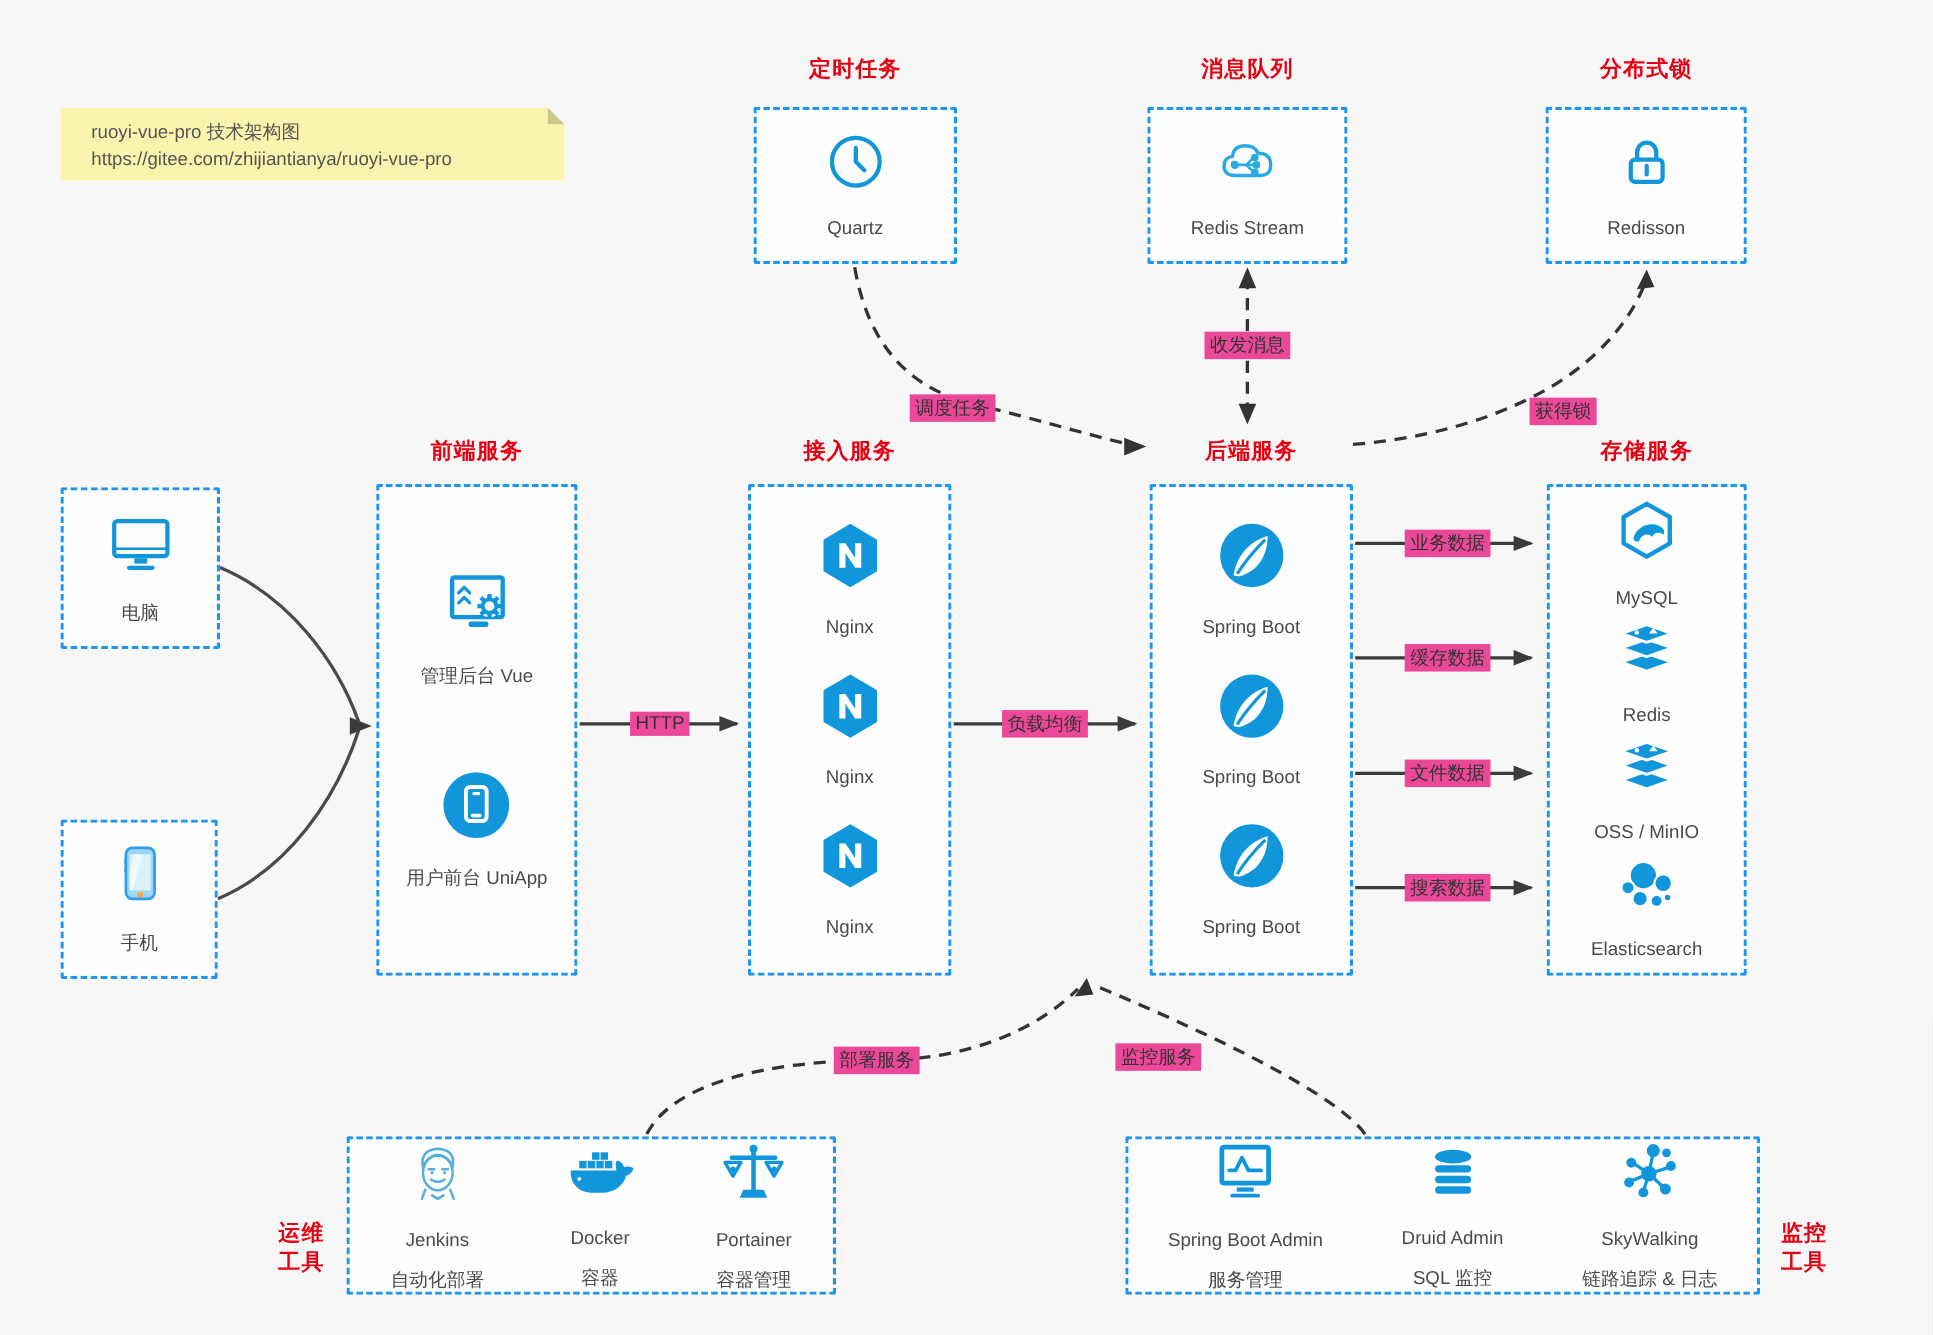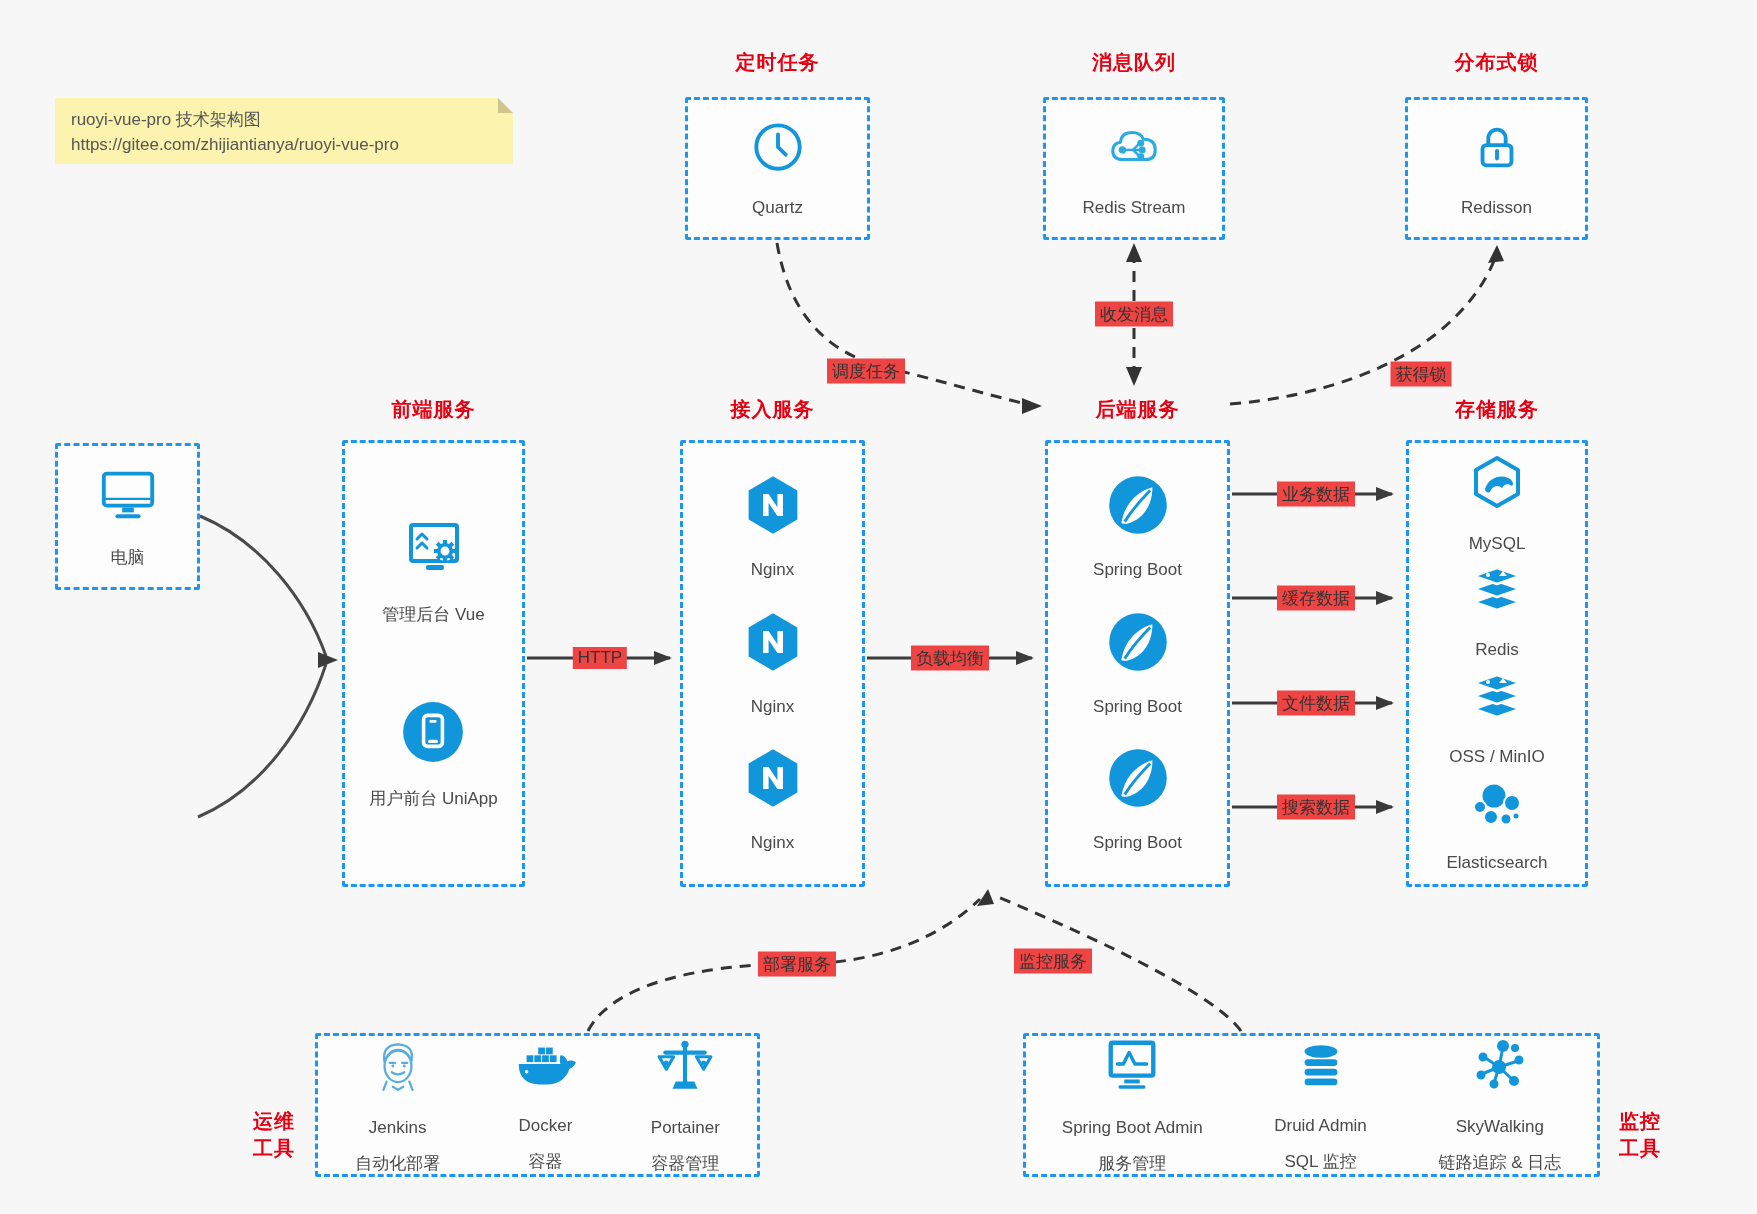--- a/index.html
+++ b/index.html
@@ -10,24 +10,24 @@
     box-sizing:border-box;display:flex;flex-direction:column;align-items:center;
     justify-content:space-evenly;z-index:2;}
   .rowbox{flex-direction:row;justify-content:space-around;align-items:center;}
   .titleRed{position:absolute;color:#e60012;font-weight:bold;font-size:20px;
     text-align:center;z-index:2;letter-spacing:1px;}
   .sideRed{position:absolute;color:#e60012;font-weight:bold;font-size:20px;
     line-height:27px;text-align:center;z-index:2;letter-spacing:1px;margin-top:32px;}
   .item{display:flex;flex-direction:column;align-items:center;gap:24px;}
   .lbl{font-size:17px;color:#4a4a4a;white-space:nowrap;text-align:center;}
   .sub{font-size:17px;color:#4a4a4a;white-space:nowrap;text-align:center;margin-top:14px;}
-  .edge-label{position:absolute;transform:translate(-50%,-50%);background:#ef4444;
+  .edge-label{position:absolute;transform:translate(-50%,-50%);background:#ec4899;
     color:#333;font-size:17px;padding:1px 5px;white-space:nowrap;z-index:3;}
   .note{position:absolute;left:55px;top:98px;width:458px;height:66px;background:#fbf3ae;
-    z-index:2;padding:9px 16px;box-sizing:border-box;color:#555;font-size:17px;line-height:25px;}
+    z-index:2;padding:9px 28px;box-sizing:border-box;color:#555;font-size:17px;line-height:25px;}
   .note::after{content:"";position:absolute;top:0;right:0;width:0;height:0;
     border-top:15px solid #f7f7f8;border-left:15px solid #cfc68c;}
 </style>
 </head>
 <body>
 
 <div class="canvas">
 
   <svg class="overlay" width="1757" height="1214" viewBox="0 0 1757 1214">
     <defs>
@@ -120,20 +120,33 @@
       <svg width="60" height="58" viewBox="0 0 62 58">
         <rect x="6" y="9" width="50" height="33" rx="3" fill="none" stroke="#1296db" stroke-width="4"></rect>
         <line x1="7" y1="35" x2="55" y2="35" stroke="#1296db" stroke-width="2.4"></line>
         <rect x="25" y="44" width="12" height="5" fill="#1296db"></rect>
         <rect x="18" y="51" width="26" height="4" rx="2" fill="#1296db"></rect>
       </svg>
       <div class="lbl">电脑</div>
     </div>
   </div>
 
+  <div class="dbox" style="left:55px;top:745px;width:143px;height:145px">
+    <div class="item">
+      <svg width="54" height="56" viewBox="0 0 56 56">
+        <rect x="15" y="4" width="27" height="48" rx="6" fill="#9bd7fb" stroke="#2f9de8" stroke-width="2.5"></rect>
+        <rect x="18.5" y="10" width="20" height="34" fill="#dbf1fd"></rect>
+        <polygon points="23,10 31,10 21,44 18.5,44 18.5,27" fill="#ffffff" opacity="0.6"></polygon>
+        <circle cx="28.5" cy="48" r="2.8" fill="#f3a73c"></circle>
+        <rect x="13.6" y="14" width="1.8" height="5" fill="#2f9de8"></rect>
+        <rect x="13.6" y="22" width="1.8" height="5" fill="#2f9de8"></rect>
+      </svg>
+      <div class="lbl">手机</div>
+    </div>
+  </div>
 
   <div class="titleRed" style="left:342px;top:396px;width:183px">前端服务</div>
   <div class="dbox" style="left:342px;top:440px;width:183px;height:447px">
     <div class="item">
       <svg width="62" height="62" viewBox="0 0 62 56">
         <rect x="8" y="5" width="46" height="36" rx="2" fill="none" stroke="#1296db" stroke-width="4"></rect>
         <g fill="none" stroke="#1296db" stroke-width="3" stroke-linecap="round" stroke-linejoin="round">
           <polyline points="14,19 19,14 24,19"></polyline>
             <polyline points="14,28 19,23 24,28"></polyline>
         </g>

